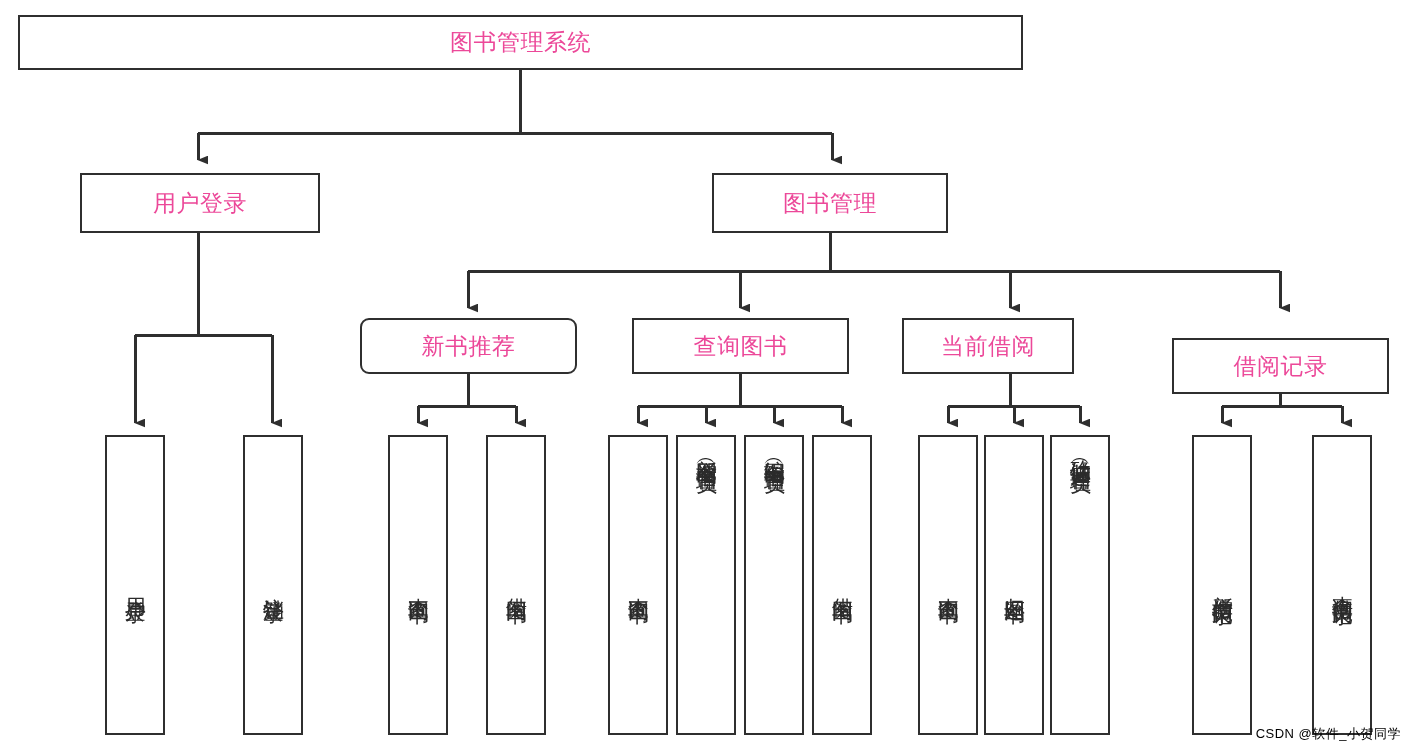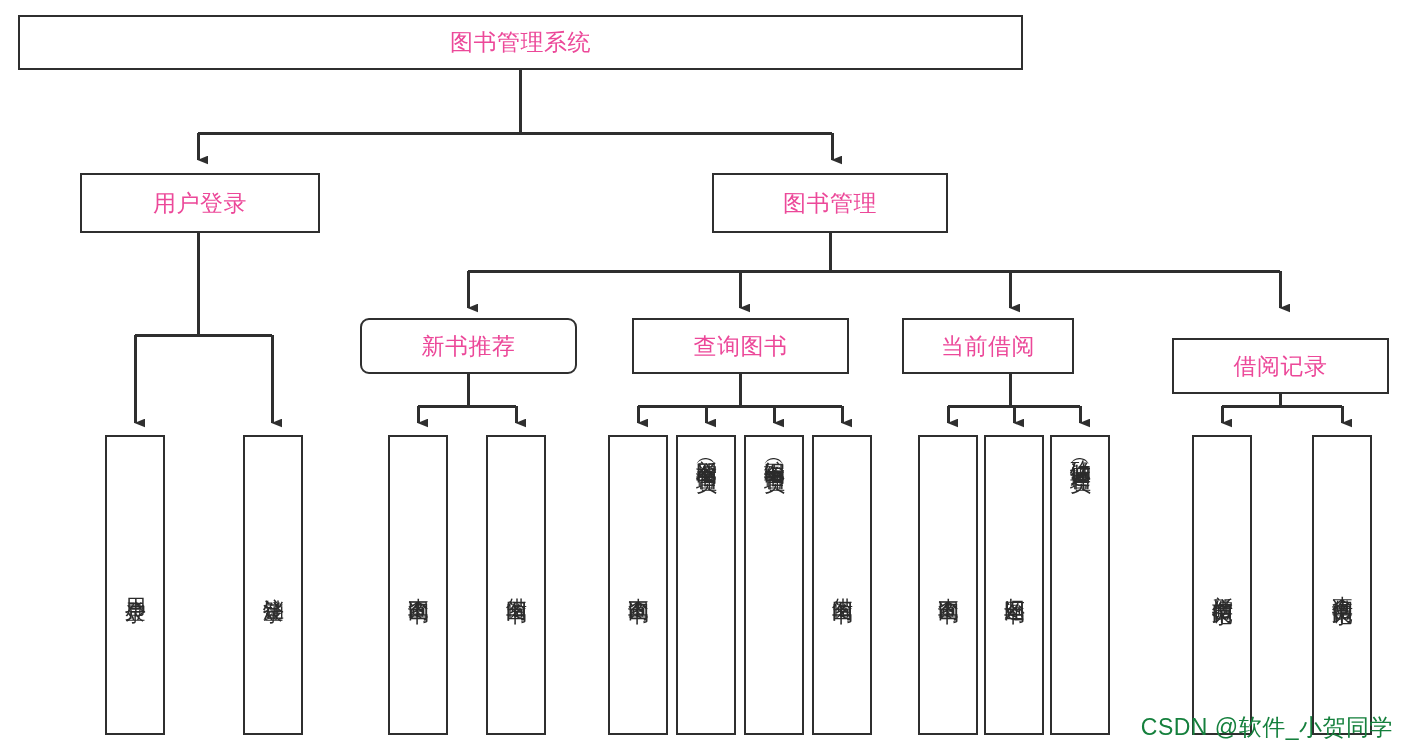--- a/index.html
+++ b/index.html
@@ -60,24 +60,24 @@
     writing-mode: vertical-rl;
     text-orientation: upright;
     font-size: 21px;
     line-height: 1.18;
     letter-spacing: 2px;
     color: #2b2b2b;
     white-space: nowrap;
   }
   #watermark {
     position: absolute;
-    right: 12px;
+    right: 4px;
     bottom: 4px;
-    font-size: 23px;
-    color: #15803d;
+    font-size: 13px;
+    color: #000000;
     letter-spacing: 0.5px;
     white-space: nowrap;
     pointer-events: none;
   }
 </style>
 </head>
 <body>
 
 <div id="canvas">
 

